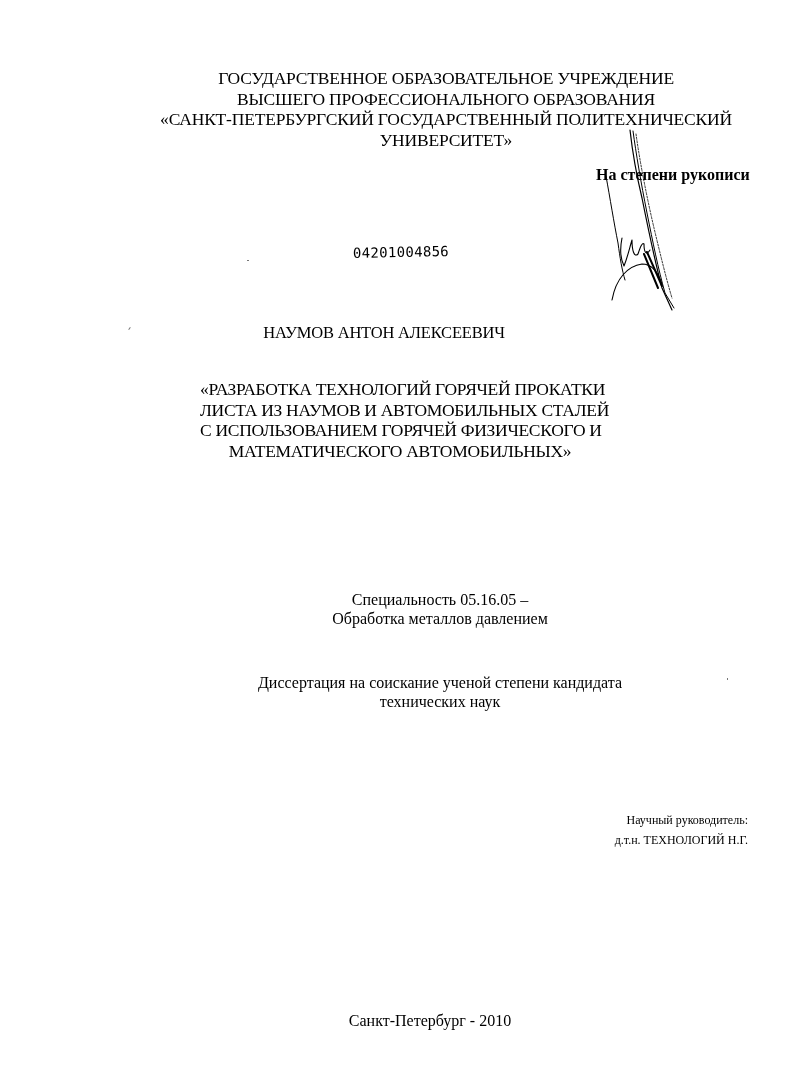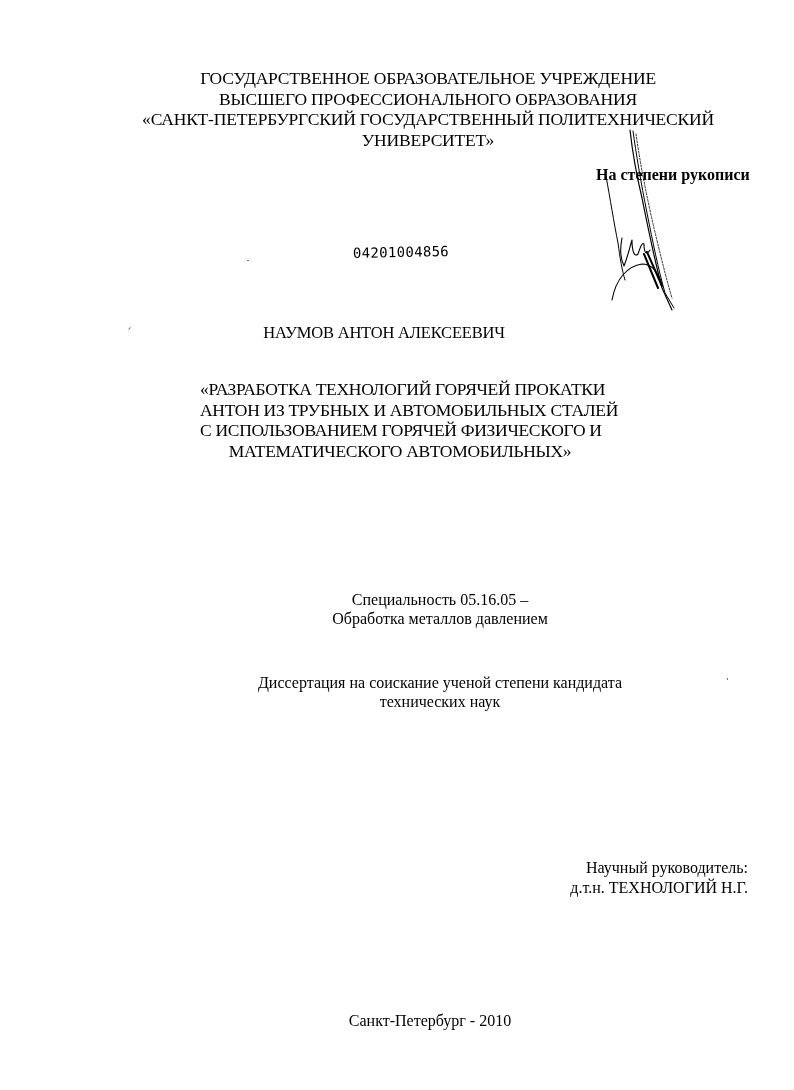--- a/index.html
+++ b/index.html
@@ -17,21 +17,21 @@
     }
     .page {
       position: absolute;
       left: 0; top: 0;
       width: 794px;
       height: 1090px;
       background: #ffffff;
     }
     .institution {
       position: absolute;
-      left: 126px;
+      left: 144px;
       top: 68px;
       width: 604px;
       text-align: center;
       font-size: 17.5px;
       line-height: 20.5px;
       letter-spacing: -0.2px;
     }
     .institution div { white-space: nowrap; }
     .manuscript {
       position: absolute;
@@ -104,23 +104,22 @@
       text-align: center;
       font-size: 16px;
       line-height: 19px;
     }
     .supervisor {
       position: absolute;
       left: 520px;
       top: 810px;
       width: 228px;
       text-align: right;
-      font-size: 16px;
+      font-size: 12px;
       line-height: 20px;
-      margin-top: 48px;
     }
     .supervisor div { white-space: nowrap; }
     .city-year {
       position: absolute;
       left: 300px;
       top: 1012px;
       width: 260px;
       text-align: center;
       font-size: 16px;
       white-space: nowrap;
@@ -155,21 +154,21 @@
   <div class="barcode-number">04201004856</div>
 
   <span class="speck" style="left:247px; top:260px; width:2px; height:1px;"></span>
   <span class="speck" style="left:129px; top:327px; width:1px; height:3px; transform:rotate(35deg);"></span>
   <span class="speck" style="left:727px; top:678px; width:1px; height:2px;"></span>
 
   <div class="author">НАУМОВ АНТОН АЛЕКСЕЕВИЧ</div>
 
   <div class="title">
     <div>«РАЗРАБОТКА ТЕХНОЛОГИЙ ГОРЯЧЕЙ ПРОКАТКИ</div>
-    <div>АНТОН ИЗ ТРУБНЫХ И АВТОМОБИЛЬНЫХ СТАЛЕЙ</div>
+    <div>ЛИСТА ИЗ НАУМОВ И АВТОМОБИЛЬНЫХ СТАЛЕЙ</div>
     <div>С ИСПОЛЬЗОВАНИЕМ ГОРЯЧЕЙ ФИЗИЧЕСКОГО И</div>
     <div>МАТЕМАТИЧЕСКОГО АВТОМОБИЛЬНЫХ»</div>
   </div>
 
   <div class="specialty">
     <div>Специальность 05.16.05 –</div>
     <div>Обработка металлов давлением</div>
   </div>
 
   <div class="dissertation">

